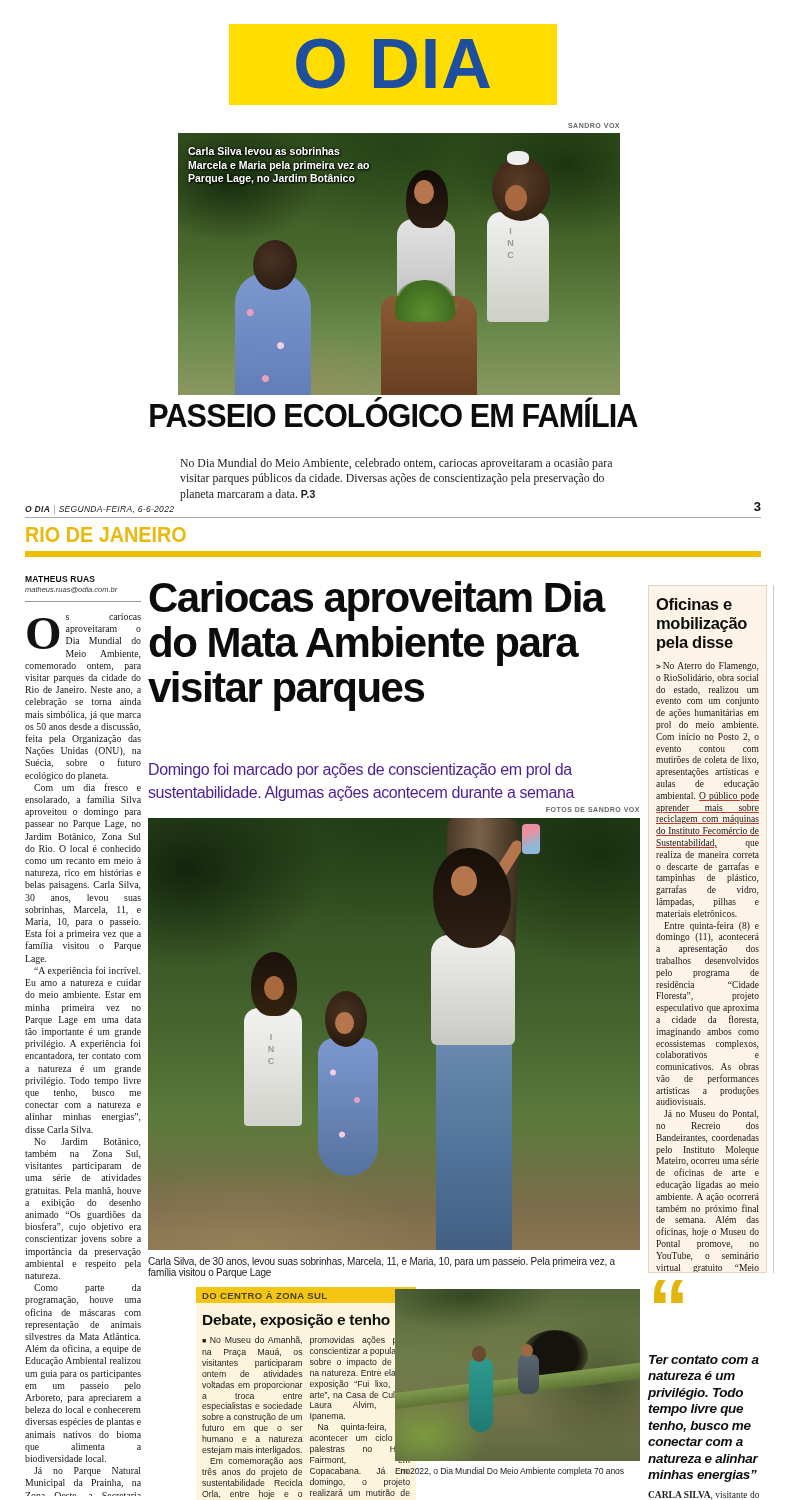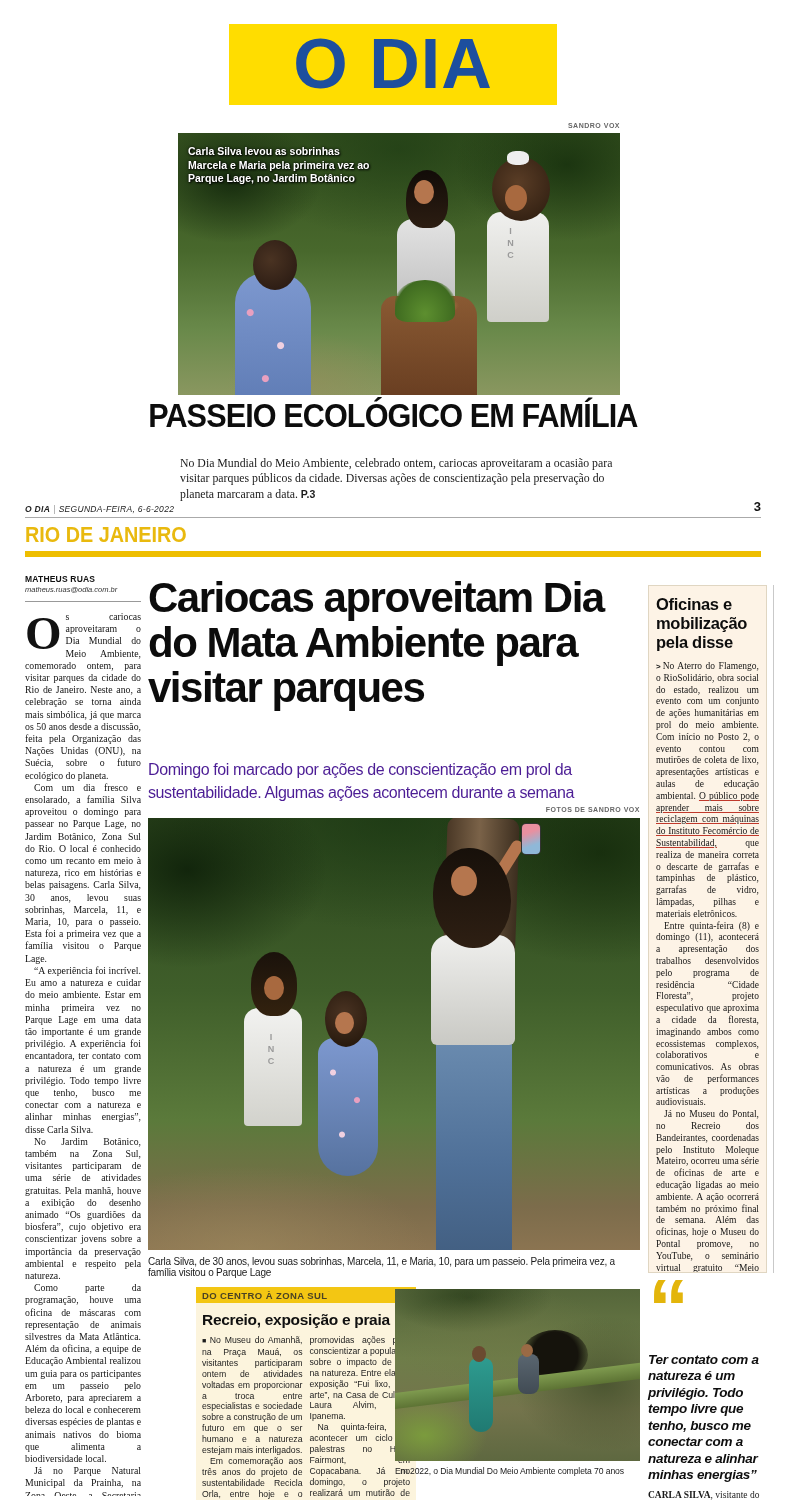--- a/index.html
+++ b/index.html
@@ -259,21 +259,21 @@
     <div class="sidebar-body">
       <p class="first"><span class="sb-marker">&gt;</span><span>No Aterro do Flamengo, o RioSolidário, obra social do estado, realizou um evento com um conjunto de ações humanitárias em prol do meio ambiente. Com início no Posto 2, o evento contou com mutirões de coleta de lixo, apresentações artísticas e aulas de educação ambiental. </span><a class="red-underline">O público pode aprender mais sobre reciclagem com máquinas do Instituto Fecomércio de Sustentabilidad,</a><span> que realiza de maneira correta o descarte de garrafas e tampinhas de plástico, garrafas de vidro, lâmpadas, pilhas e materiais eletrônicos.</span></p>
       <p>Entre quinta-feira (8) e domingo (11), acontecerá a apresentação dos trabalhos desenvolvidos pelo programa de residência “Cidade Floresta”, projeto especulativo que aproxima a cidade da floresta, imaginando ambos como ecossistemas complexos, colaborativos e comunicativos. As obras vão de performances artísticas a produções audiovisuais.</p>
       <p>Já no Museu do Pontal, no Recreio dos Bandeirantes, coordenadas pelo Instituto Moleque Mateiro, ocorreu uma série de oficinas de arte e educação ligadas ao meio ambiente. A ação ocorrerá também no próximo final de semana. Além das oficinas, hoje o Museu do Pontal promove, no YouTube, o seminário virtual gratuito “Meio ambiente e arte em instituições culturais”.</p>
     </div>
   </div>
   <div class="v-rule"></div>
 
   <div class="bottom-box">
     <div class="kicker">DO CENTRO À ZONA SUL</div>
-    <div class="bb-headline">Recreio, exposição e praia</div>
+    <div class="bb-headline">Debate, exposição e tenho</div>
     <div class="bb-cols">
       <div class="bb-col">
         <p class="first"><span class="bb-marker">■</span><span>No Museu do Amanhã, na Praça Mauá, os visitantes participaram ontem de atividades voltadas em proporcionar a troca entre especialistas e sociedade sobre a construção de um futuro em que o ser humano e a natureza estejam mais interligados.</span></p>
         <p>Em comemoração aos três anos do projeto de sustentabilidade Recicla Orla, entre hoje e o próximo domingo serão</p>
       </div>
       <div class="bb-col">
         <p class="first">promovidas ações para conscientizar a população sobre o impacto de lixo na natureza. Entre elas, a exposição “Fui lixo, sou arte”, na Casa de Cultura Laura Alvim, em Ipanema.</p>
         <p>Na quinta-feira, vai acontecer um ciclo de palestras no Hotel Fairmont, em Copacabana. Já no domingo, o projeto realizará um mutirão de limpeza na Praia de Ipanema, no Posto 9.</p>
       </div>
     </div>

